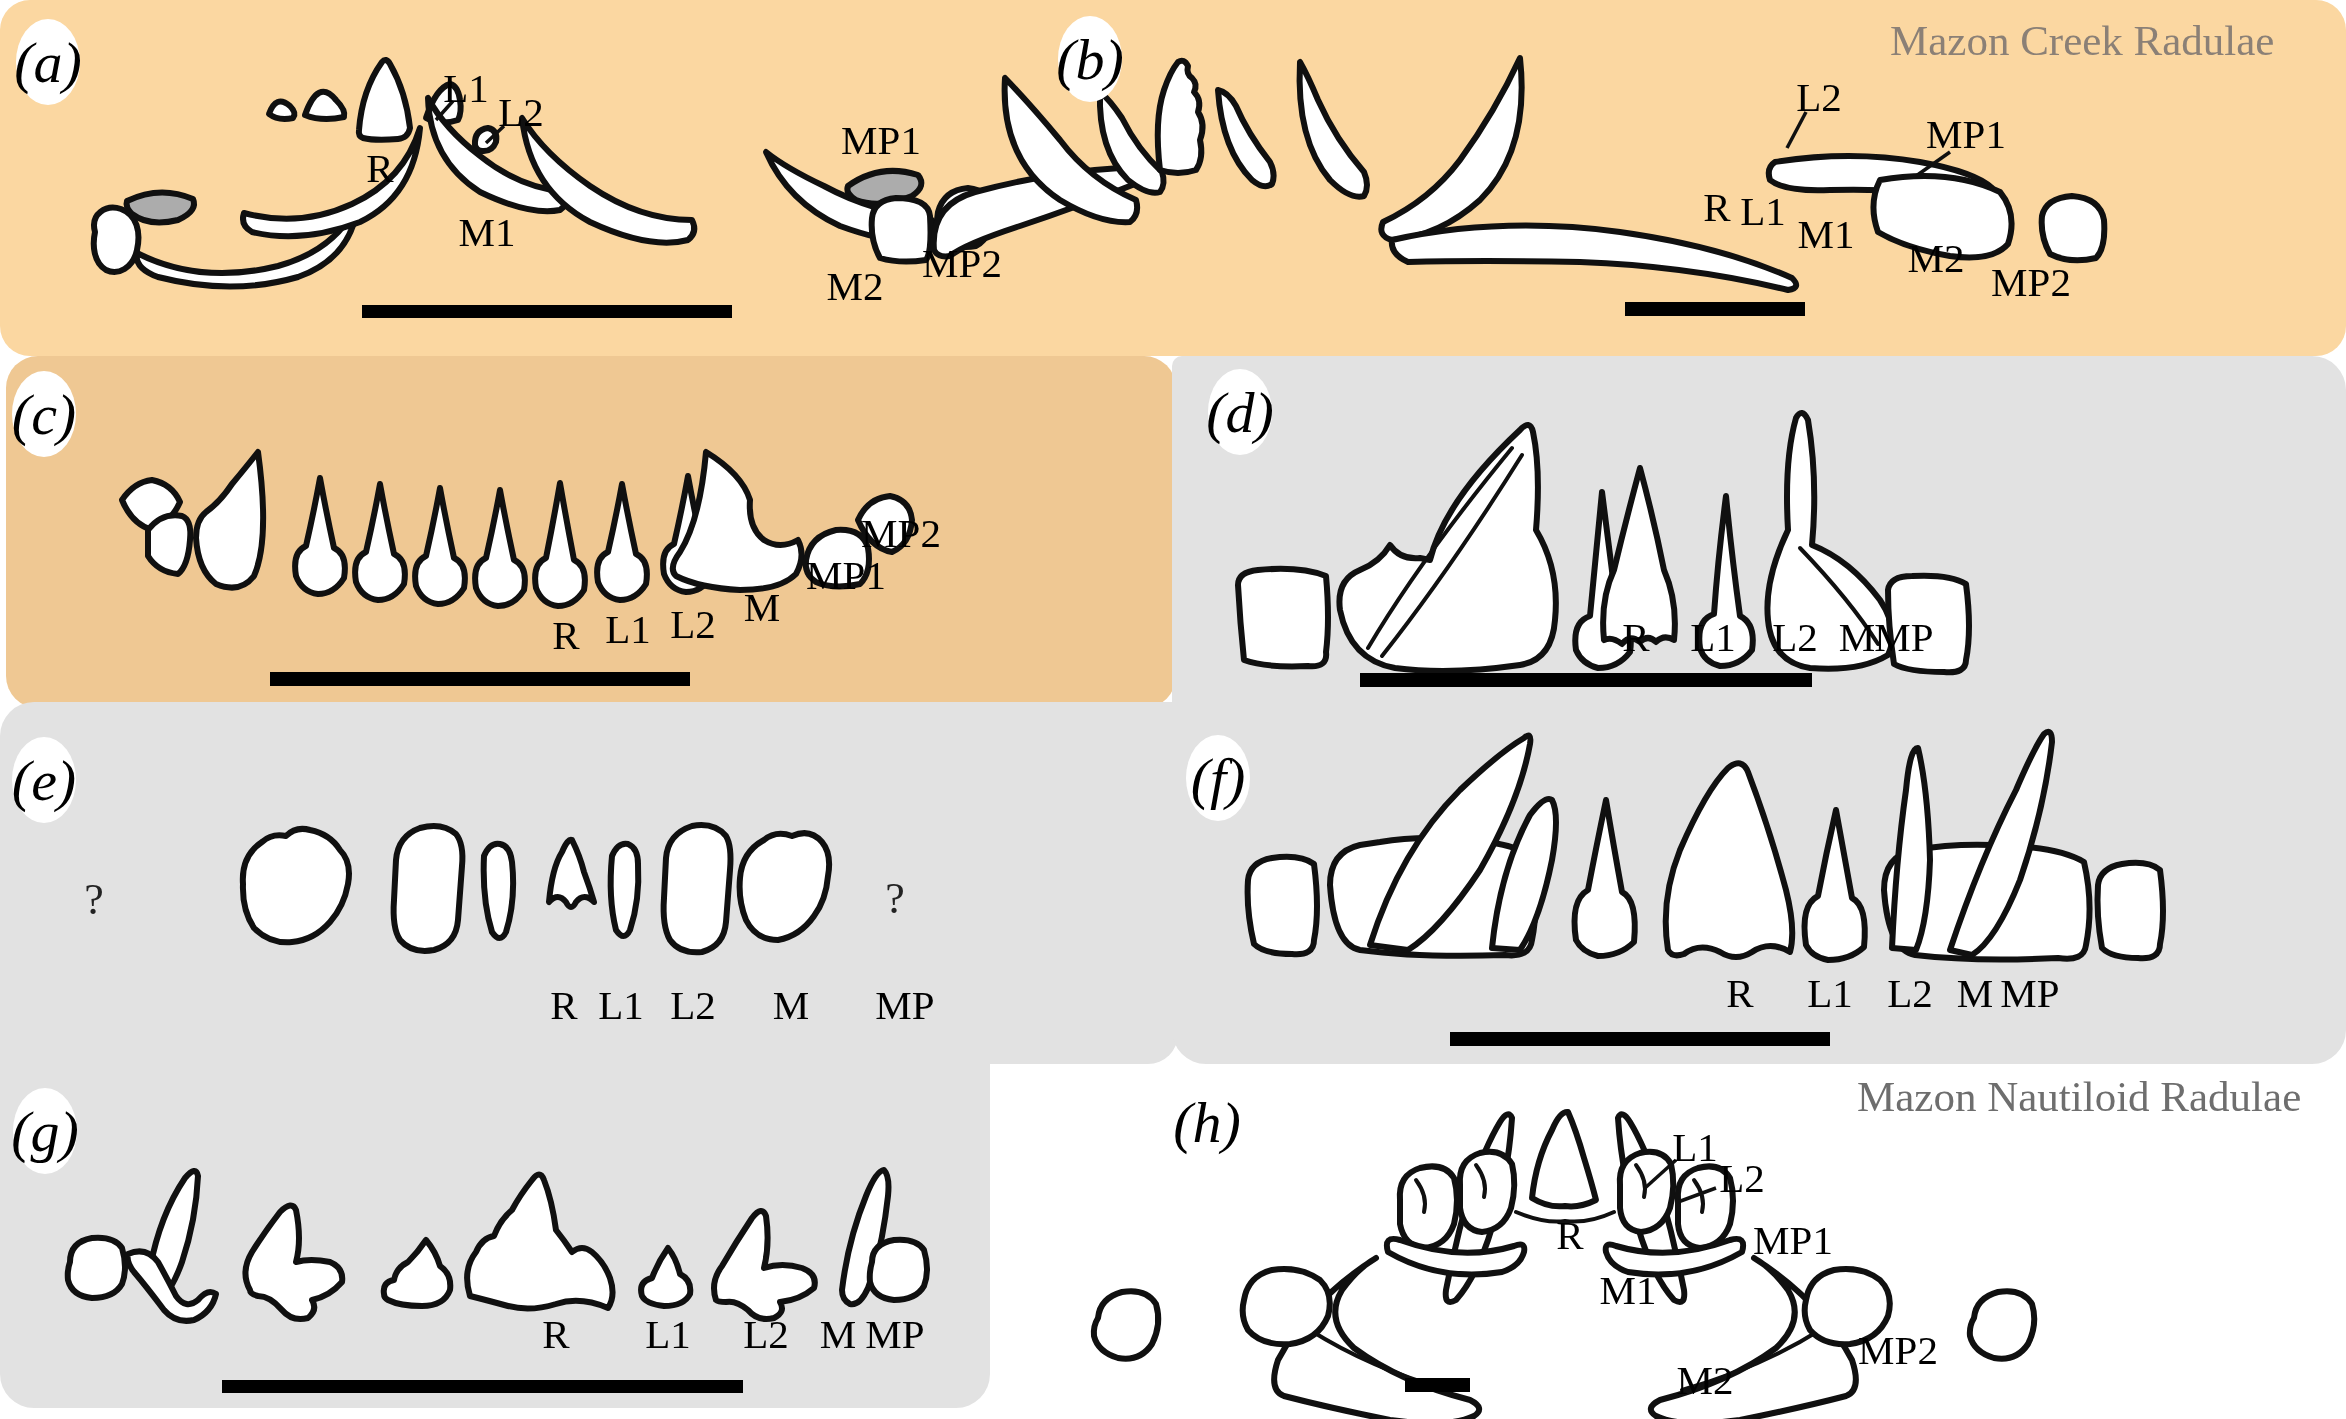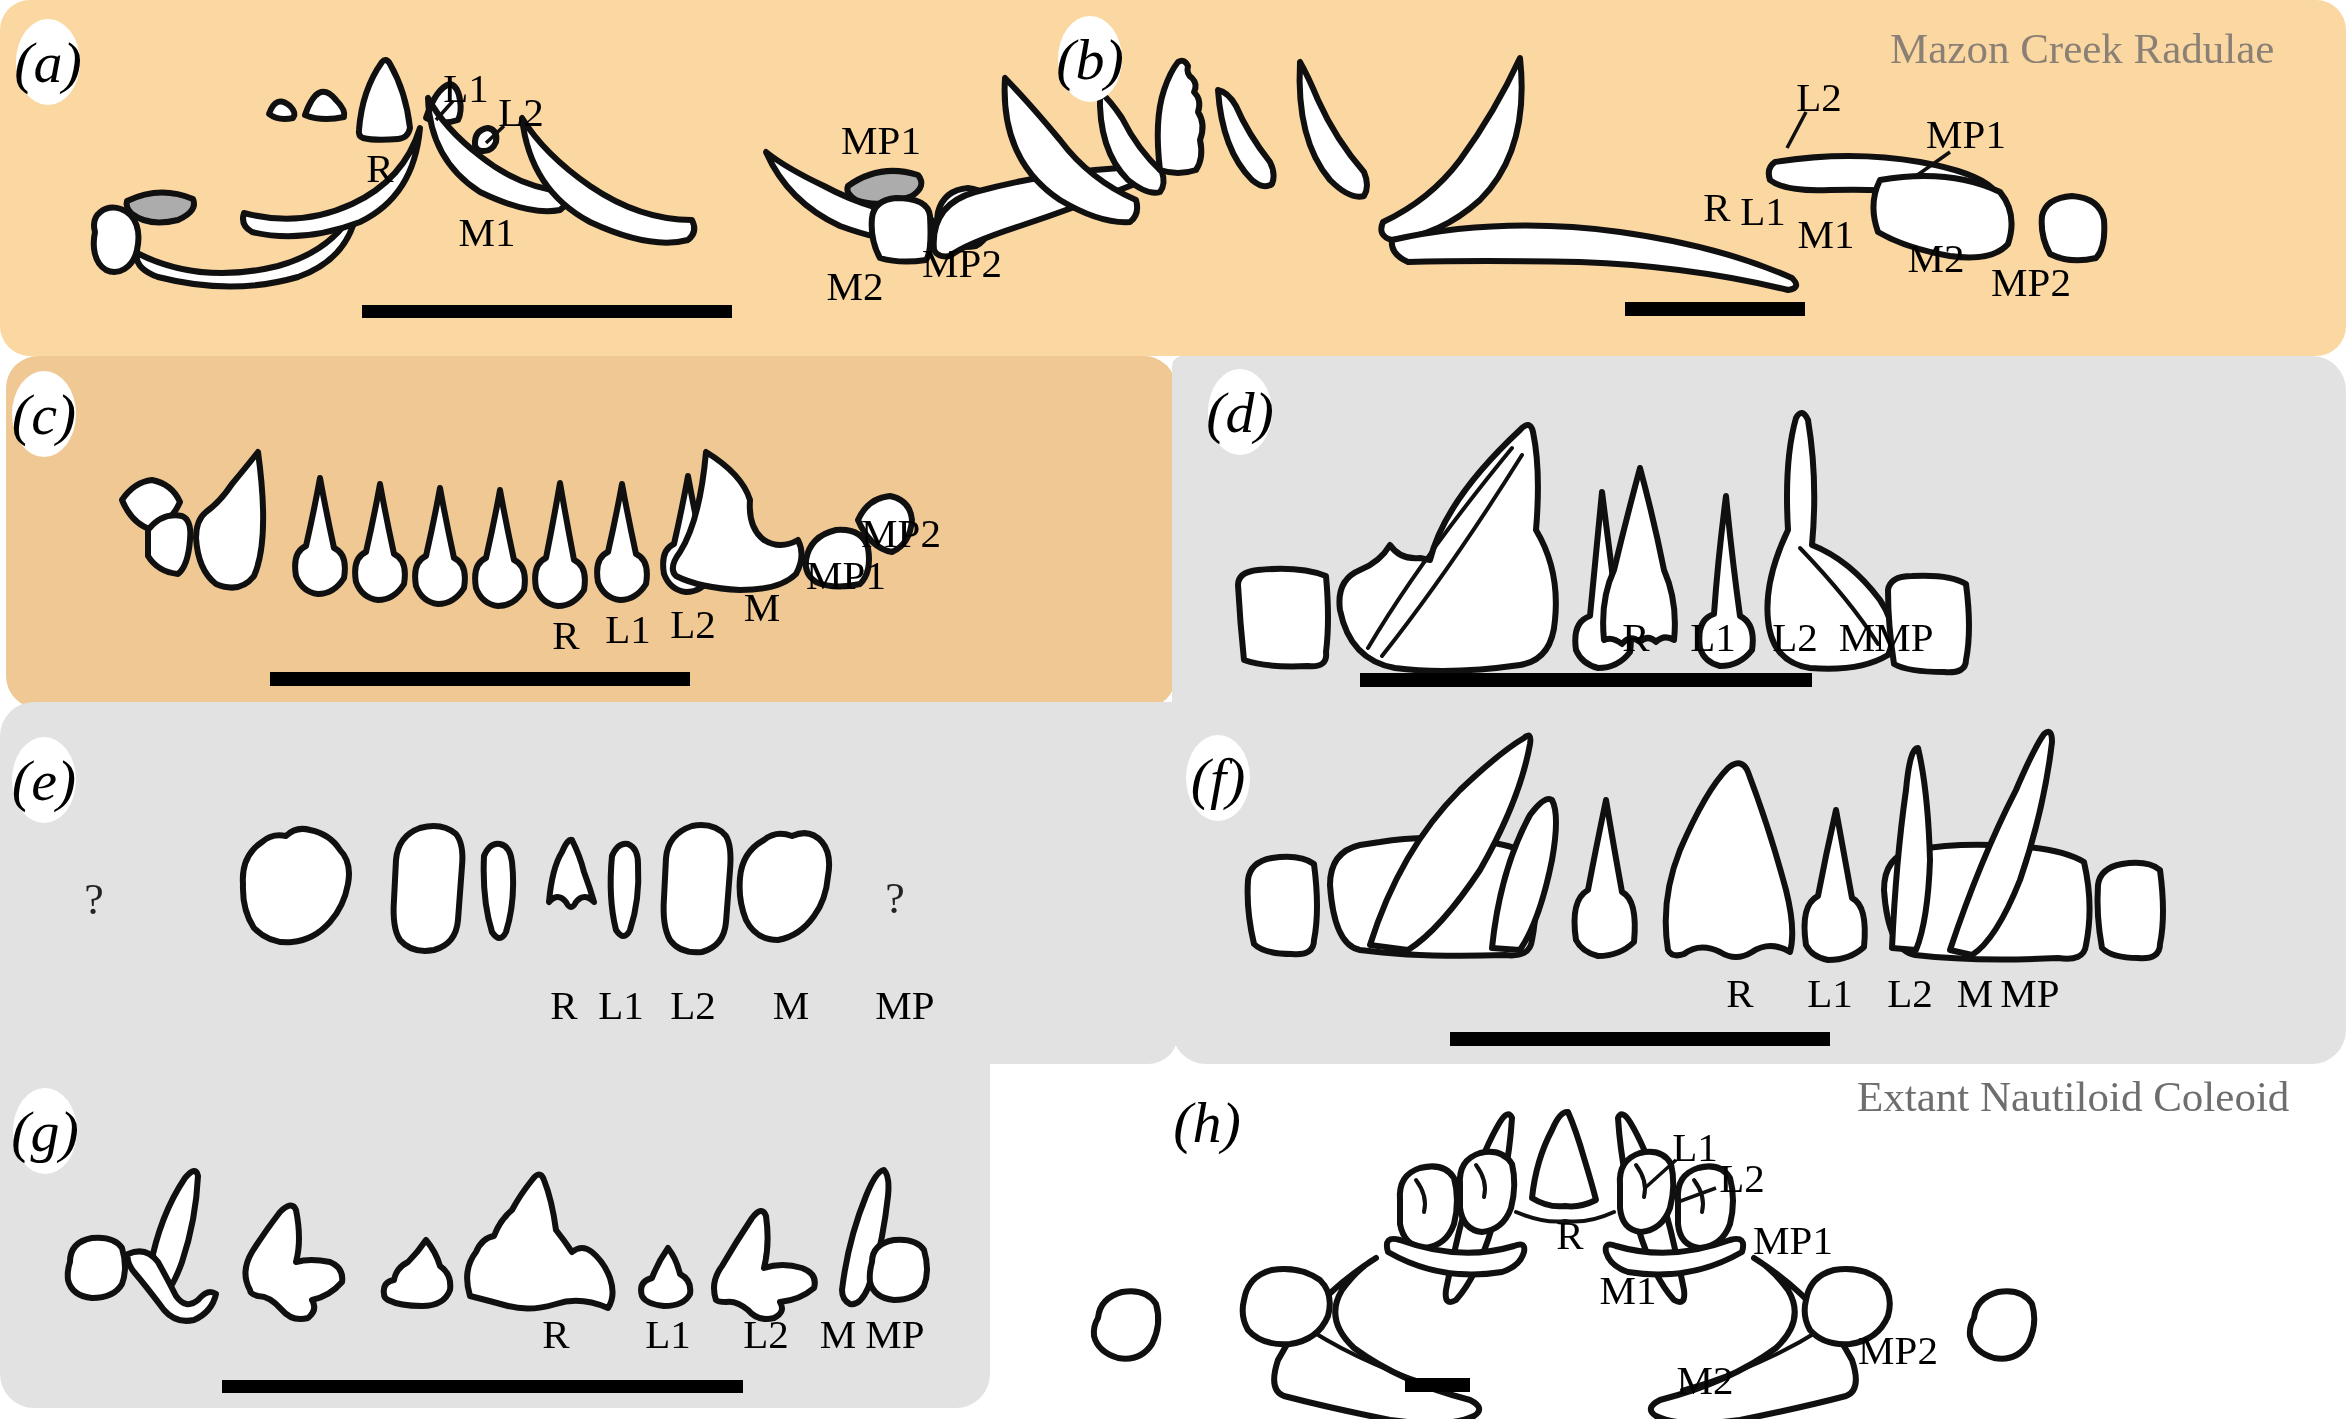--- a/index.html
+++ b/index.html
@@ -170,22 +170,22 @@
       <path class="detail" d="M 1820,1330 Q 1760,1368 1682,1390"></path>
       <path class="tooth" d="M 1244,1300 Q 1248,1276 1272,1270 Q 1300,1266 1320,1280 Q 1334,1294 1328,1316 Q 1318,1340 1290,1344 Q 1262,1346 1248,1330 Q 1240,1316 1244,1300 Z"></path>
       <path class="tooth" d="M 1806,1300 Q 1810,1276 1834,1270 Q 1862,1266 1880,1280 Q 1894,1294 1888,1316 Q 1878,1340 1850,1344 Q 1824,1346 1810,1330 Q 1802,1316 1806,1300 Z"></path>
       <path class="tooth" d="M 1098,1318 Q 1100,1298 1122,1292 Q 1146,1288 1156,1304 Q 1162,1324 1152,1344 Q 1140,1362 1118,1358 Q 1098,1352 1094,1336 Q 1093,1326 1098,1318 Z"></path>
       <path class="tooth" d="M 1974,1318 Q 1976,1298 1998,1292 Q 2022,1288 2032,1304 Q 2038,1324 2028,1344 Q 2016,1362 1994,1358 Q 1974,1352 1970,1336 Q 1969,1326 1974,1318 Z"></path>
       <line class="leader" x1="1676" y1="1160" x2="1645" y2="1188"></line>
       <line class="leader" x1="1716" y1="1188" x2="1678" y2="1202"></line>
     </g>
   </svg>
 
-  <div class="section-title" id="title-mazon" style="left:1890px;top:24px;">Mazon Creek Radulae</div>
-  <div class="section-title" id="title-nautiloid" style="left:1857px;top:1072px;">Extant Nautiloid Coleoid</div>
+  <div class="section-title" id="title-mazon" style="left:1890px;top:16px;">Mazon Creek Radulae</div>
+  <div class="section-title" id="title-nautiloid" style="left:1857px;top:1072px;">Mazon Nautiloid Radulae</div>
 
   <div class="letter-ellipse" style="left:48px;top:62px;"></div>
   <div class="letter-ellipse" style="left:1090px;top:59px;"></div>
   <div class="letter-ellipse" style="left:44px;top:414px;"></div>
   <div class="letter-ellipse" style="left:1240px;top:412px;"></div>
   <div class="letter-ellipse" style="left:44px;top:780px;"></div>
   <div class="letter-ellipse" style="left:1218px;top:778px;"></div>
   <div class="letter-ellipse" style="left:45px;top:1131px;"></div>
 
   <div class="panel-letter" style="left:48px;top:62px;">(a)</div>

